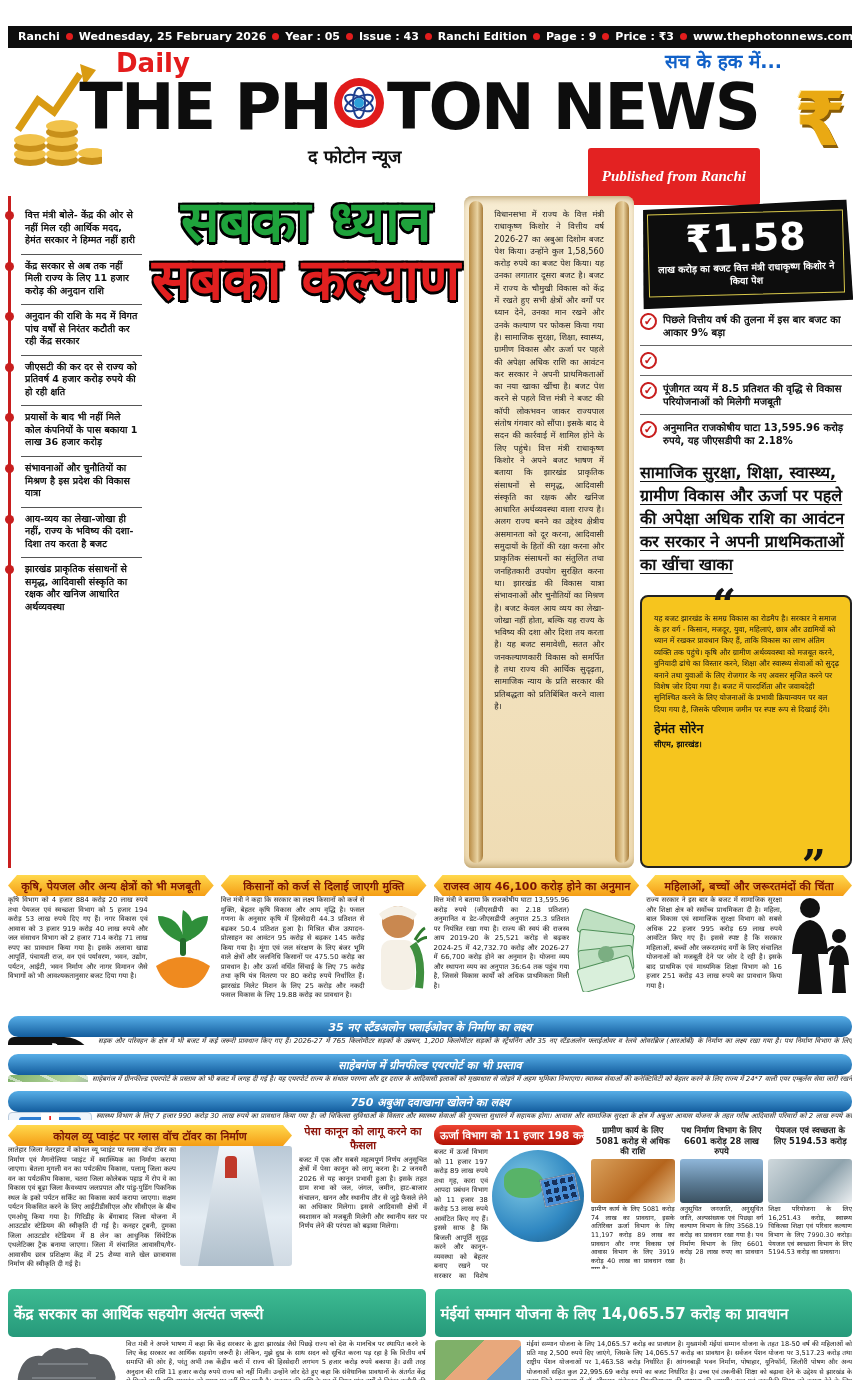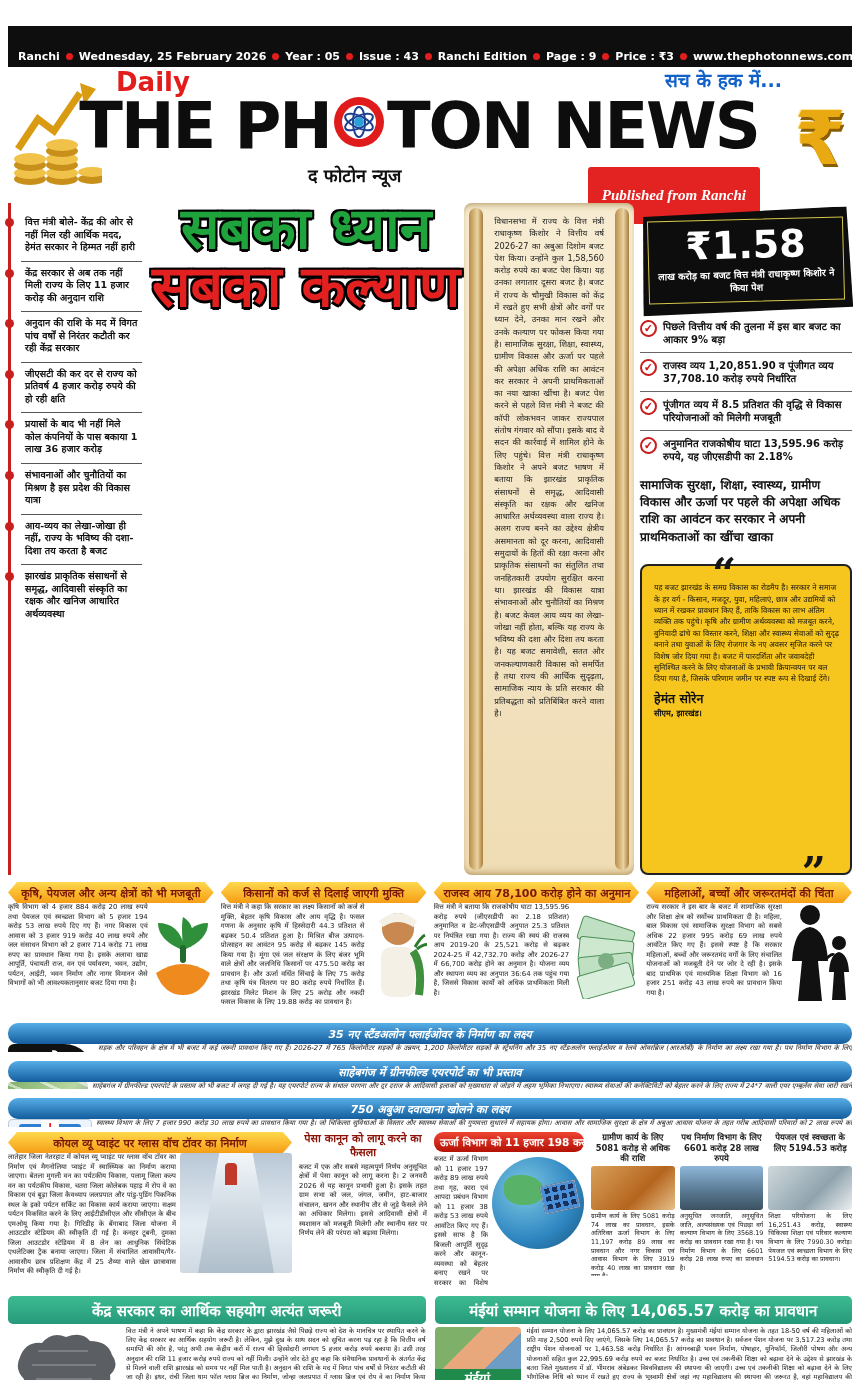--- a/index.html
+++ b/index.html
@@ -1,42 +1,42 @@
 <!DOCTYPE html>
 <html><head>
 <meta charset="utf-8">
 <style>
   * { box-sizing: border-box; margin:0; padding:0; }
   html,body { width:860px; background:#fff; }
   body { font-family:"DejaVu Sans","Liberation Sans",sans-serif; color:#111; position:relative; }
   .page { width:860px; height:1380px; padding:4px 8px 0 8px; position:relative; overflow:hidden; }
 
   
-  .topbar { margin-top:22px; background:#0e0e0e; color:#fff; height:41px; display:flex; align-items:flex-end;
+  .topbar { margin-top:22px; background:#0e0e0e; color:#fff; height:22px; display:flex; align-items:flex-start;
             justify-content:space-between; padding:4px 10px; font-size:11px; font-weight:700; }
   .topbar-left { display:flex; align-items:center; white-space:nowrap; }
   .reddot { width:7px; height:7px; background:#e21d1d; border-radius:50%; display:inline-block; margin:0 6px; flex:none; }
 
   
   .masthead { position:relative; height:130px; }
   .coins { position:absolute; left:2px; top:8px; }
   .daily { position:absolute; left:108px; top:0px; color:#e31c1c; font-size:26px; font-weight:800; }
   .title-row { position:absolute; left:96px; top:22px; width:630px; display:flex; align-items:center; justify-content:center;
                font-size:64px; font-weight:900; letter-spacing:-2px; color:#0d0d0d; white-space:nowrap; }
   .atom { display:inline-block; margin:0 2px; }
   .hindi-name { position:absolute; left:300px; top:96px; font-size:18px; font-weight:800; color:#111; }
   .tagline { position:absolute; right:70px; top:0px; color:#1161c8; font-size:19px; font-weight:800; }
   .rupee-big { position:absolute; right:6px; top:28px; font-size:74px; font-weight:900;
                color:#e9a913; text-shadow:2px 3px 0 #8a5d07, -1px -1px 0 #ffe9a8; }
   .published { position:absolute; right:92px; top:100px; background:#e32222; color:#fff; font-style:italic;
                font-weight:800; font-size:15px; padding:20px 14px; border-radius:3px;
                font-family:"Liberation Serif","DejaVu Serif",serif; }
 
   
-  .hero { display:grid; grid-template-columns:134px 486px 1fr; gap:6px; height:672px; margin-top:6px; }
+  .hero { display:grid; grid-template-columns:134px 486px 1fr; gap:6px; height:672px; margin-top:18px; }
 
   .left-rail { border-left:3px solid #c81e1e; padding-left:10px; padding-top:8px; }
   .bullet { position:relative; font-size:9.5px; font-weight:700; line-height:1.32; color:#111;
             padding:5px 2px 7px 4px; border-bottom:1.5px solid #555; }
   .bullet:last-child { border-bottom:none; }
   .bullet::before { content:""; position:absolute; left:-16px; top:7px; width:9px; height:9px;
                     background:#c81e1e; border-radius:50%; }
 
   .hero-center { display:flex; flex-direction:row; gap:4px; }
   .illustration { position:relative; height:352px; border-radius:4px; overflow:hidden;
@@ -73,21 +73,21 @@
 
   .right-rail { display:flex; flex-direction:column; padding-top:6px; }
   .badge { background:#0d0d0d; color:#fff; text-align:center; padding:10px 8px 12px 8px; transform:rotate(-1.5deg);
            clip-path:polygon(2% 5%, 98% 0, 100% 96%, 1% 100%); }
   .badge-inner { border:1px solid #d8c84a; padding:6px 4px; }
   .badge-amount { font-size:38px; font-weight:900; line-height:1; }
   .badge-caption { font-size:9.5px; font-weight:800; line-height:1.35; margin-top:5px; }
   .hl { display:flex; gap:6px; padding:6px 0; border-bottom:1.5px solid #666; font-size:10px; font-weight:700; line-height:1.3; }
   .check { flex:none; width:17px; height:17px; border:2px solid #c81e1e; border-radius:50%; color:#c81e1e;
            font-size:11px; font-weight:900; text-align:center; line-height:14px; transform:rotate(-6deg); }
-  .subhead { font-size:12px; font-weight:900; margin-top:8px; line-height:1.45; 
+  .subhead { font-size:16px; font-weight:900; margin-top:8px; line-height:1.45; text-decoration:underline;
              text-underline-offset:3px; }
   .quote-box { position:relative; background:#f6c51e; border:2px solid #222; border-radius:8px; margin-top:18px;
                padding:16px 10px 6px 12px; font-size:7.6px; line-height:1.5; flex:1; }
   .qmark { position:absolute; font-size:42px; font-weight:900; color:#161616; line-height:0.6;
            font-family:"DejaVu Serif","Liberation Serif",serif; }
   .q-open { top:-4px; left:70px; } .q-close { bottom:-12px; right:24px; }
   .q-author { font-size:12.5px; font-weight:900; margin-top:5px; }
   .q-role { font-size:8px; font-weight:700; }
 
   
@@ -134,21 +134,21 @@
   .minis { display:grid; grid-template-columns:repeat(3,1fr); gap:5px; }
   .mini-title { font-size:8.4px; font-weight:900; color:#222; line-height:1.25; text-align:center; height:32px; overflow:hidden; }
   .mini-img { height:44px; border-radius:3px; margin:2px 0; }
   .mi-1 { background:linear-gradient(135deg,#d9a05b,#b5651d 60%,#e7c08a); }
   .mi-2 { background:linear-gradient(180deg,#8fb6d9,#5b7b94 55%,#3b5161); }
   .mi-3 { background:linear-gradient(135deg,#cfd8dc,#90a4ae 60%,#eceff1); }
   .mini-body { font-size:6.4px; line-height:1.35; text-align:justify; color:#222; overflow:hidden; height:64px; }
 
   .bottomrow { display:grid; grid-template-columns:1fr 1fr; gap:9px; margin-top:6px; height:112px; }
   .green-banner { background:linear-gradient(180deg,#3dbb92,#26997a); color:#fff; font-weight:900; font-size:15px;
-                  text-align:center; border-radius:5px; padding:4px 6px; white-space:nowrap; overflow:hidden; }
+                  text-align:left; border-radius:5px; padding:14px 6px; white-space:nowrap; overflow:hidden; }
   .bottom-body { font-size:6.6px; line-height:1.4; text-align:justify; margin-top:3px; overflow:hidden; height:84px; }
   .map { float:left; margin:0 6px 2px 0; }
   .maiya { float:left; width:86px; height:80px; margin:0 6px 2px 0; border-radius:4px; overflow:hidden;
            background:linear-gradient(135deg,#7fb069 0 30%,#e8a87c 30% 55%,#6d9dc5 55% 80%,#85c88a 80%); position:relative; }
   .maiya-band { position:absolute; left:0; right:0; bottom:18px; background:#1f8a4c; color:#fff; font-weight:900;
                 font-size:13px; text-align:center; padding:1px 0; }
   .maiya-cap { position:absolute; left:0; right:0; bottom:0; background:#ffffffd9; color:#c0271b; font-weight:800;
                font-size:8px; text-align:center; padding:1px 0; }
 </style>
 </head>
@@ -298,21 +298,20 @@
           <div class="badge-amount">₹1.58</div>
           <div class="badge-caption">लाख करोड़ का बजट वित्त मंत्री राधाकृष्ण किशोर ने किया पेश</div>
         </div>
       </div>
       <div class="hl">
         <span class="check">✔</span>
         <span>पिछले वित्तीय वर्ष की तुलना में इस बार बजट का आकार 9% बड़ा</span>
       </div>
       <div class="hl">
         <span class="check">✔</span>
-        <span>राजस्व व्यय 1,20,851.90 व पूंजीगत व्यय 37,708.10 करोड़ रुपये निर्धारित</span>
       </div>
       <div class="hl">
         <span class="check">✔</span>
         <span>पूंजीगत व्यय में 8.5 प्रतिशत की वृद्धि से विकास परियोजनाओं को मिलेगी मजबूती</span>
       </div>
       <div class="hl" style="border-bottom:none;">
         <span class="check">✔</span>
         <span>अनुमानित राजकोषीय घाटा 13,595.96 करोड़ रुपये, यह जीएसडीपी का 2.18%</span>
       </div>
       <div class="subhead">सामाजिक सुरक्षा, शिक्षा, स्वास्थ्य, ग्रामीण विकास और ऊर्जा पर पहले की अपेक्षा अधिक राशि का आवंटन कर सरकार ने अपनी प्राथमिकताओं का खींचा खाका</div>
@@ -347,21 +346,21 @@
         <svg class="art" width="58" height="100" viewBox="0 0 58 100">
           <circle cx="29" cy="26" r="16" fill="#c98850"></circle>
           <path d="M10 18 q19 -16 38 0 l-4 6 q-15 -10 -30 0z" fill="#f5f0e6"></path>
           <rect x="12" y="44" width="34" height="50" rx="10" fill="#f5f0e6"></rect>
           <path d="M44 48 q10 14 6 44" stroke="#3f8f3f" stroke-width="8" fill="none"></path>
           <path d="M46 44 q6 -10 10 -12 M48 46 q8 -6 12 -4" stroke="#2f7a2f" stroke-width="3" fill="none"></path>
         </svg>
       </div>
     </div>
     <div class="card">
-      <div class="pill-gold">राजस्व आय 78,100 करोड़ होने का अनुमान</div>
+      <div class="pill-gold">राजस्व आय 46,100 करोड़ होने का अनुमान</div>
       <div class="card-body">
         <p class="tiny">वित्त मंत्री ने बताया कि राजकोषीय घाटा 13,595.96 करोड़ रुपये (जीएसडीपी का 2.18 प्रतिशत) अनुमानित व डेट-जीएसडीपी अनुपात 25.3 प्रतिशत पर नियंत्रित रखा गया है। राज्य की स्वयं की राजस्व आय 2019-20 के 25,521 करोड़ से बढ़कर 2024-25 में 42,732.70 करोड़ और 2026-27 में 66,700 करोड़ होने का अनुमान है। योजना व्यय और स्थापना व्यय का अनुपात 36:64 तक पहुंच गया है, जिससे विकास कार्यों को अधिक प्राथमिकता मिली है।</p>
         <svg class="art" width="66" height="96" viewBox="0 0 66 96">
           <g>
             <rect x="6" y="20" width="54" height="24" rx="3" fill="#bfe0c2" stroke="#4e8f58" transform="rotate(18 33 32)"></rect>
             <rect x="6" y="36" width="54" height="24" rx="3" fill="#cde8cf" stroke="#4e8f58" transform="rotate(6 33 48)"></rect>
             <rect x="6" y="52" width="54" height="24" rx="3" fill="#bfe0c2" stroke="#4e8f58" transform="rotate(-6 33 64)"></rect>
             <rect x="6" y="66" width="54" height="24" rx="3" fill="#d9efdb" stroke="#4e8f58" transform="rotate(-16 33 78)"></rect>
             <circle cx="33" cy="58" r="8" fill="#7bae82"></circle>
           </g>

